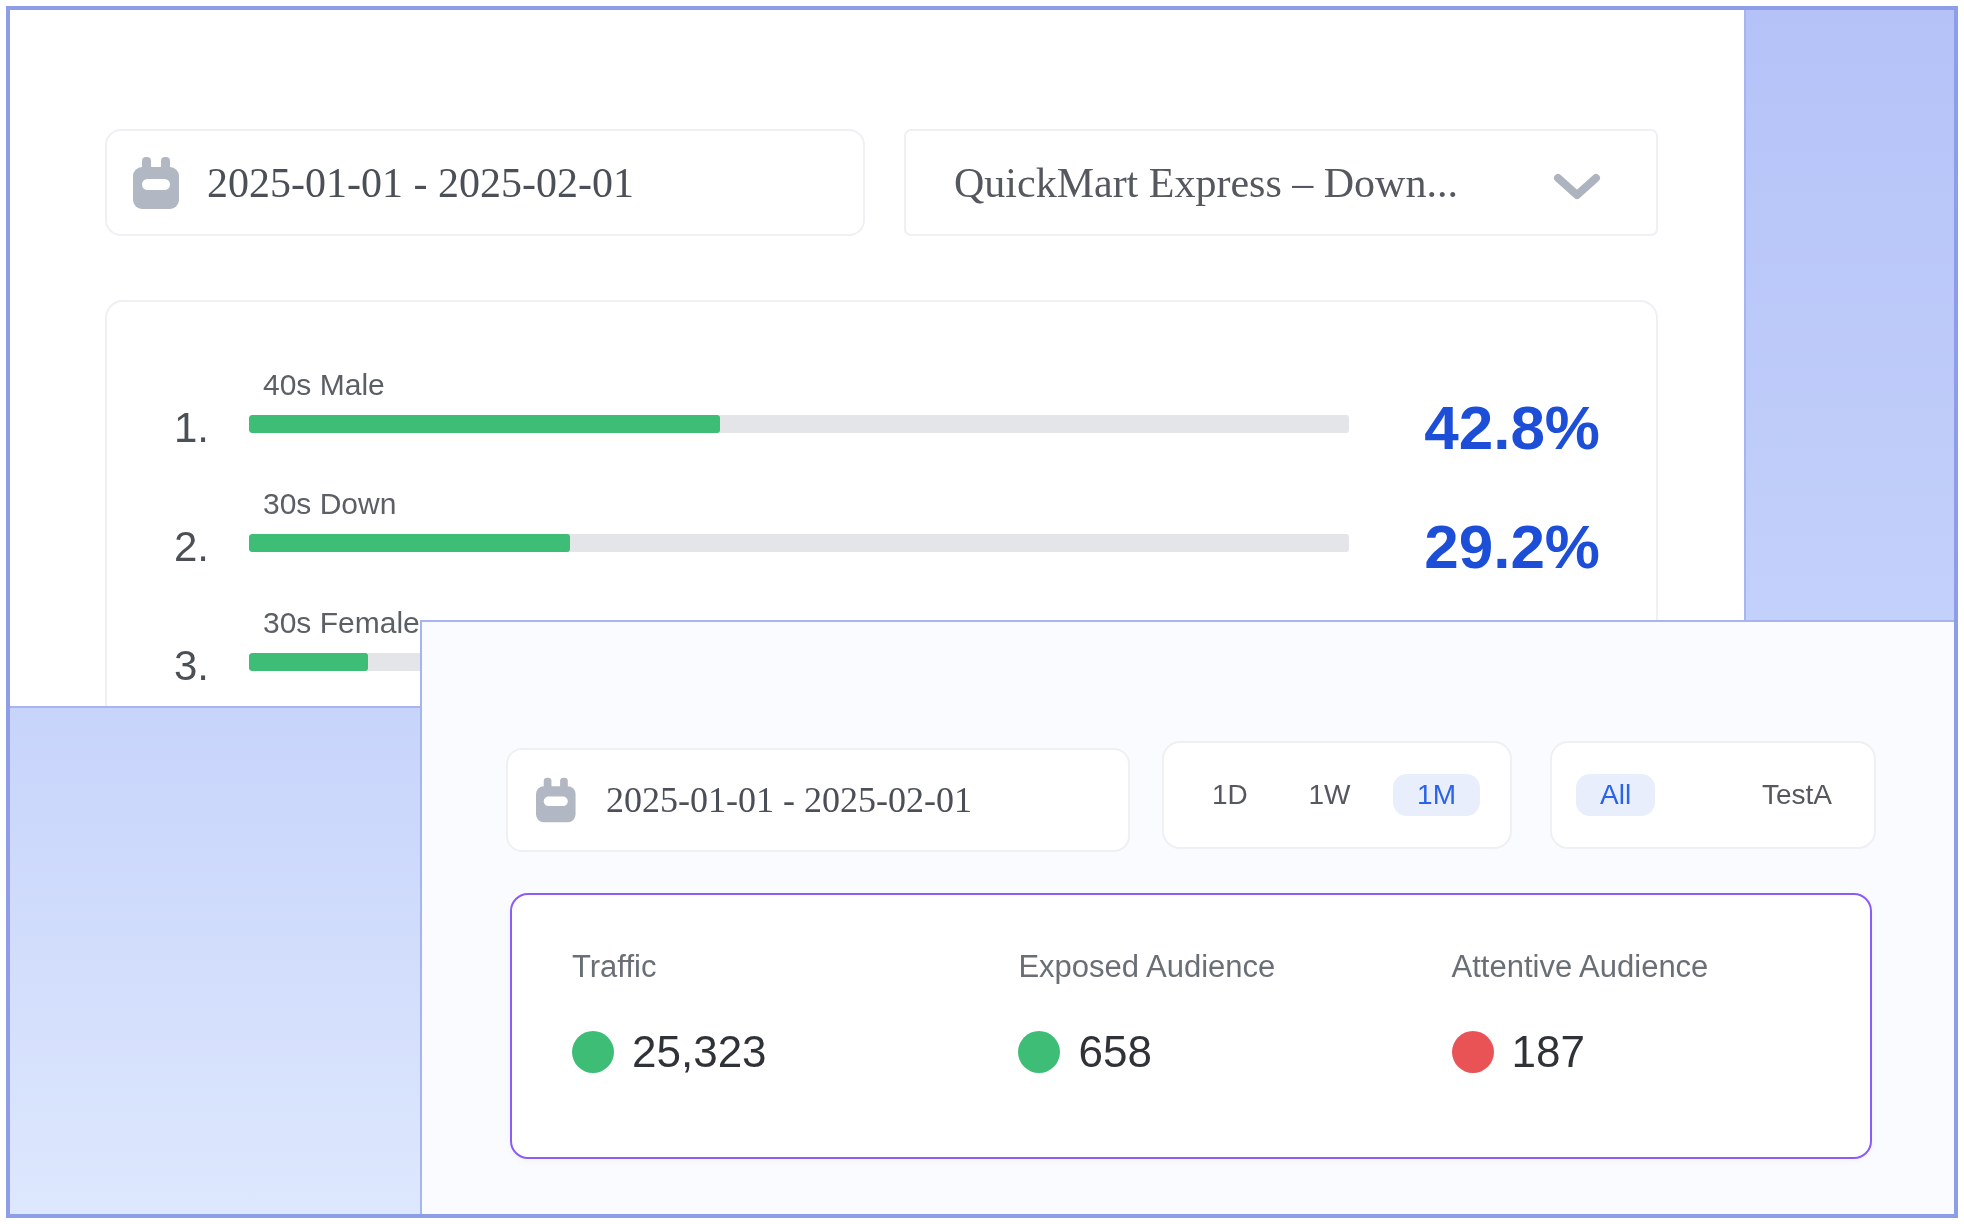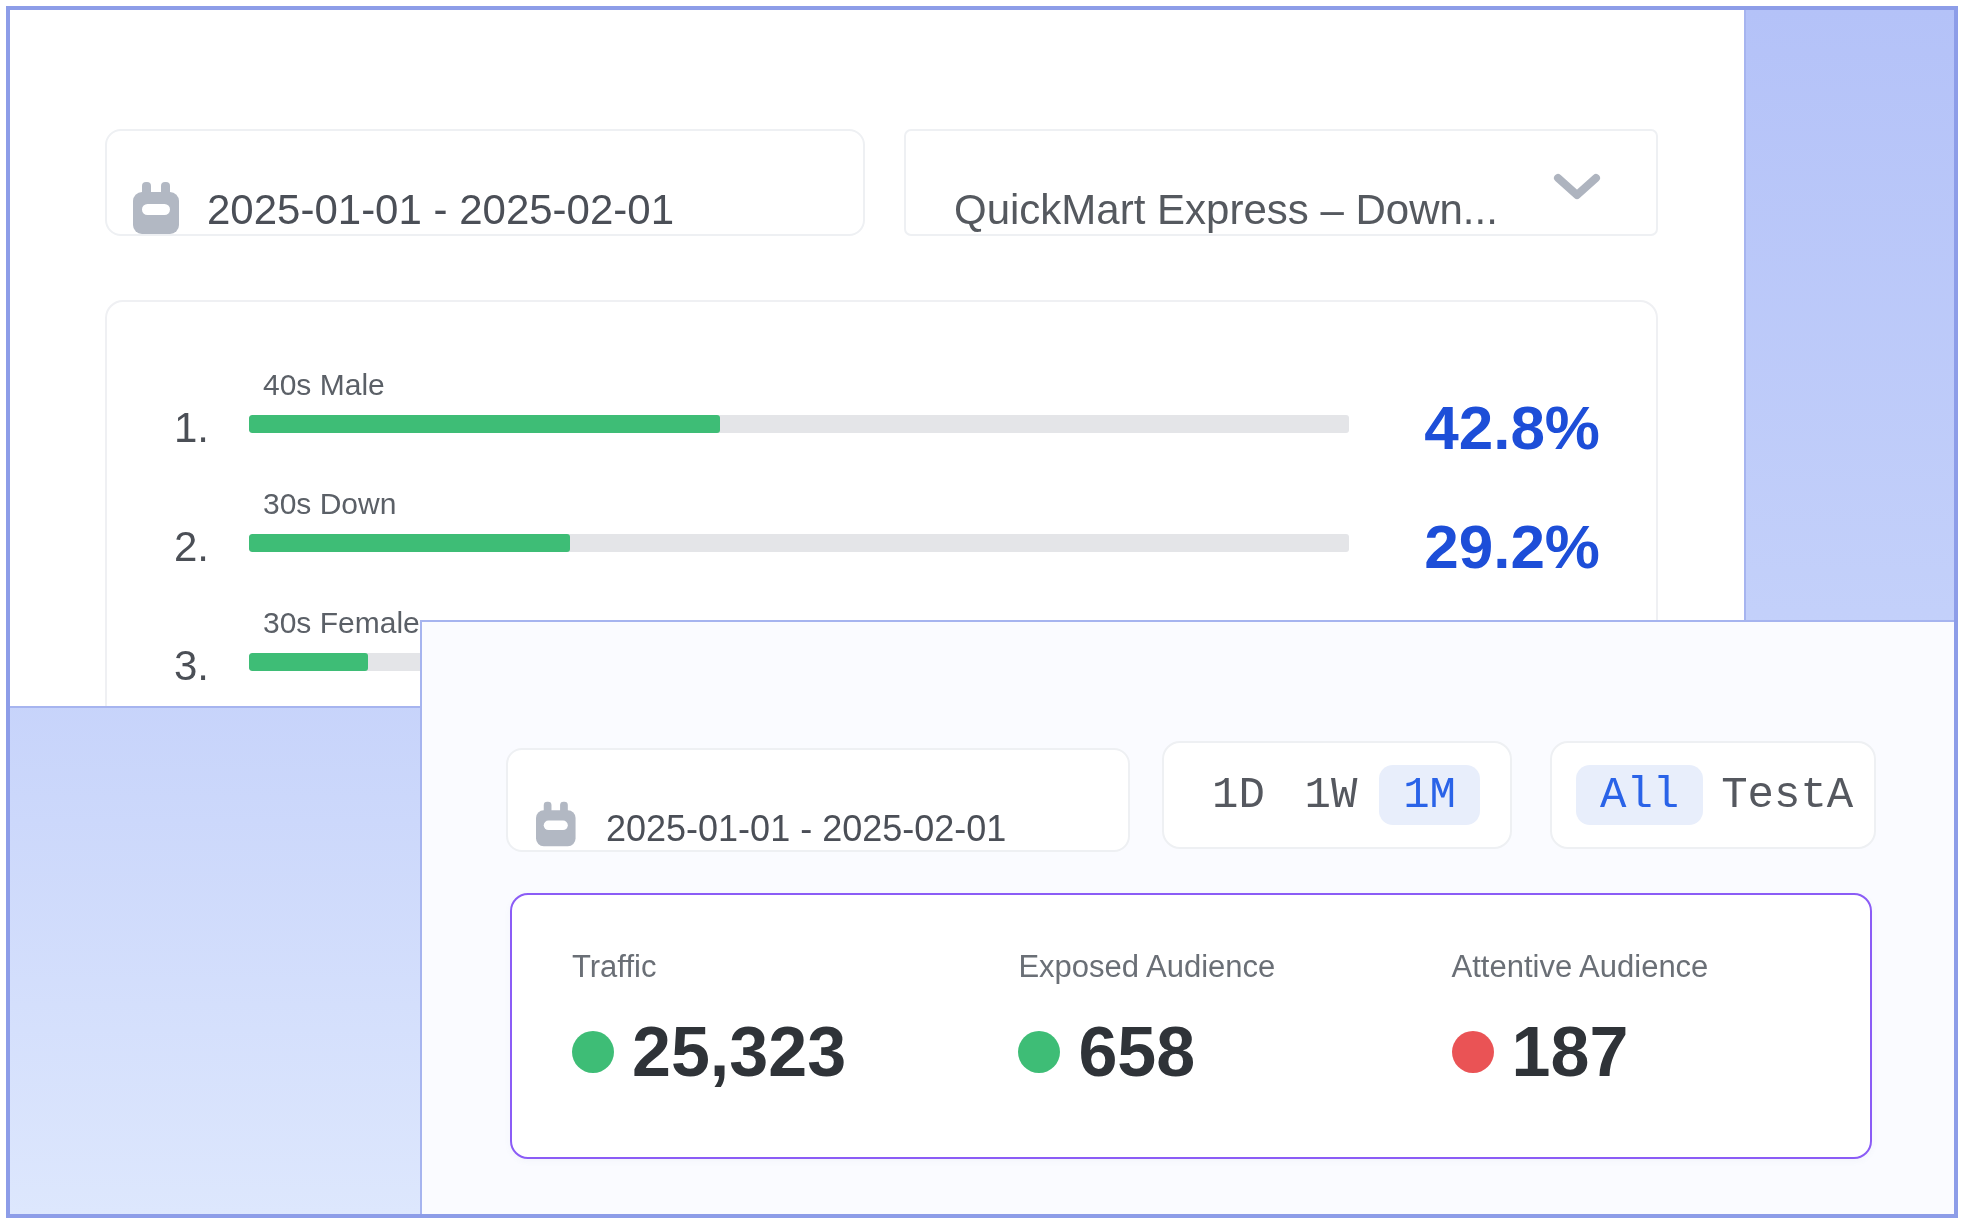--- a/index.html
+++ b/index.html
@@ -19,21 +19,21 @@
     left:10px; top:10px; width:1736px; height:698px; background:#ffffff;
     border-right:2px solid #a6b4ef; border-bottom:2px solid #a6b4ef; z-index:1;
   }
   .panel-metrics {
     left:420px; top:620px; width:1534px; height:594px; background:#fafbff;
     border-top:2px solid #a6b4ef; border-left:2px solid #a6b4ef; z-index:2;
   }
   
   .field {
     position:absolute; background:#ffffff; border:2px solid #eef0f3;
-    border-radius:16px; display:flex; align-items:flex-end;
+    border-radius:16px; display:flex; align-items:center;font-family:Liberation Serif, serif;
   }
   .p1-date { left:95px; top:119px; width:760px; height:107px; padding-left:26px; gap:28px; }
   .p1-drop { left:894px; top:119px; width:754px; height:107px; padding-left:48px;border-radius:7px; }
   .date-text-lg { font-size:42px; color:#4b4f57; }
   .drop-text { font-size:42px; color:#55595f; }
   .chevron { position:absolute; right:52px; top:40px; }
   .p2-date { left:84px; top:126px; width:624px; height:104px; padding-left:28px; gap:24px; }
   .date-text-sm { font-size:36px; color:#4b4f57; }
   
   .cal { position:relative; width:46px; height:52px; flex:0 0 auto; }
@@ -56,34 +56,34 @@
   .bar-fill { height:100%; border-radius:3px; }
   .bar-pct { position:absolute; right:56px; top:24px; font-size:62px; line-height:72px;
     font-weight:bold; color:#1d4ed8; }
   
   .seg-group {
     position:absolute; background:#ffffff; border:2px solid #eef0f3; border-radius:18px;
     display:flex; align-items:center; justify-content:space-between; padding:0 30px;
   }
   .seg-period { left:740px; top:119px; width:350px; height:108px; }
   .seg-audience { left:1128px; top:119px; width:326px; height:108px; padding:0 24px; }
-  .seg-tab { font-size:44px; color:#55585f; padding:13px 18px; border-radius:14px; cursor:default;font-family:Liberation Mono, monospace; }
+  .seg-tab { font-size:28px; color:#55585f; padding:13px 18px; border-radius:14px; cursor:default; }
   .seg-tab.selected { background:#e8eefb; color:#2a63e8; padding:5px 24px; }
   
   .metric-card {
     position:absolute; left:88px; top:271px; width:1362px; height:266px;
     background:#ffffff; border:2px solid #8b5cf6; border-radius:18px;
     display:flex; padding:54px 0 0 60px; box-shadow:0 2px 6px rgba(120,130,170,0.06);
   }
   .metric { width:456px; }
   .metric:nth-child(2) { width:472px;margin-left:28px; }
   .metric .m-label { font-size:31px; color:#6a6f76; }
   .metric .m-row { display:flex; align-items:center; gap:18px; margin-top:32px; }
   .metric .dot { width:42px; height:42px; border-radius:50%; flex:0 0 auto; }
-  .metric .m-value { font-size:70px; font-weight:bold; color:#2f3338; line-height:70px; }
+  .metric .m-value { font-size:44px; font-weight:normal; color:#2f3338; line-height:70px; }
 </style>
 </head>
 <body>
 
 <div class="canvas">
   <div class="bg"></div>
 
   <section class="panel panel-demo">
 
     <div class="field p1-date">

